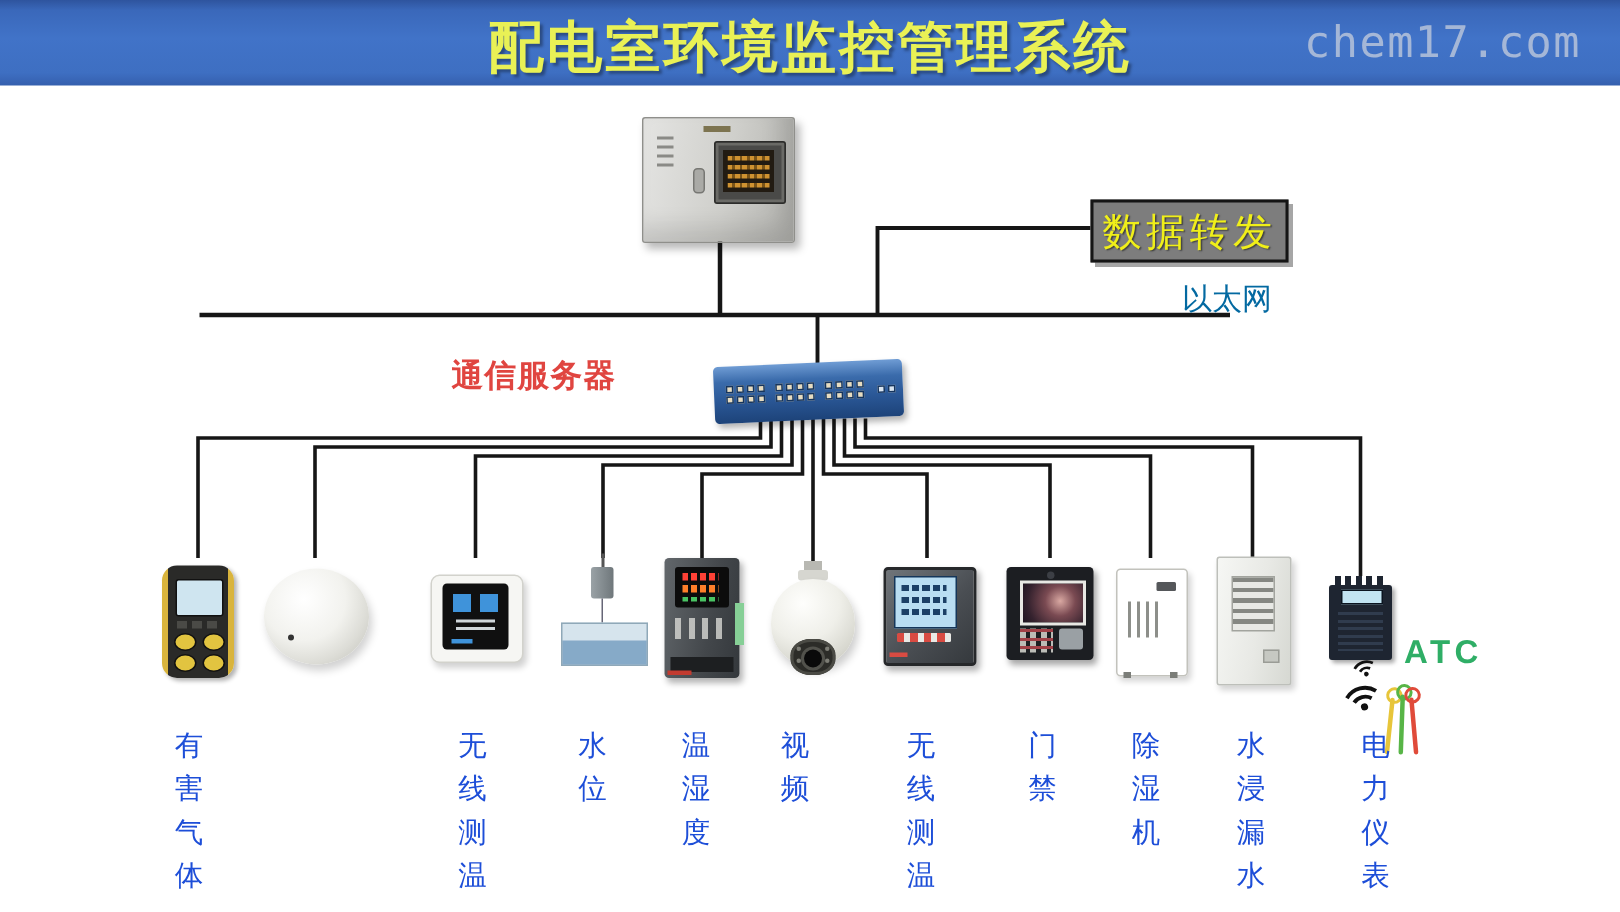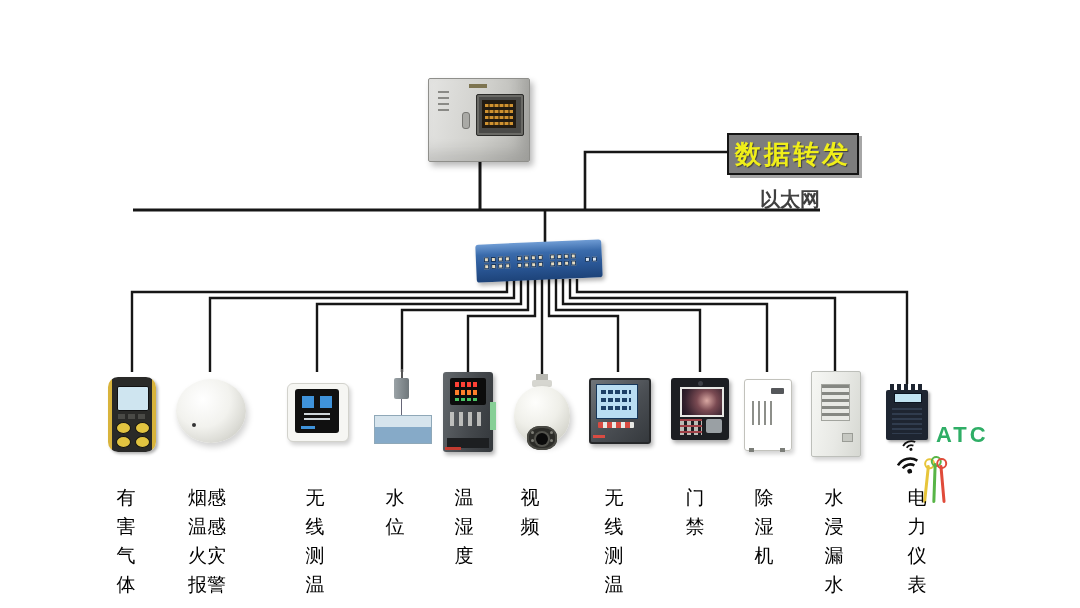--- a/index.html
+++ b/index.html
@@ -30,42 +30,42 @@
   #host-screen-bezel{position:absolute;left:47px;top:15px;width:46px;height:40px;background:#4a4a48;
         border:1px solid #2c2c2a;border-radius:2px;box-shadow:inset 0 0 0 2px #6a6a66;}
   #host-screen{position:absolute;left:5px;top:5px;width:34px;height:28px;background:#221b12;overflow:hidden;}
   .scanline{position:absolute;left:3px;width:28px;height:3px;
         background:repeating-linear-gradient(90deg,#cf9231 0 3px,#7a5418 3px 5px);}
 
   
   #df-box{position:absolute;left:727px;top:133px;width:128px;height:38px;background:#7d7d7d;
         border:2px solid #151515;box-shadow:3px 3px 0 rgba(0,0,0,.35);
         display:flex;align-items:center;justify-content:center;}
-  #df-box span{color:#f0ef19;font-size:26px;font-weight:bold;letter-spacing:3px;
+  #df-box span{color:#f0ef19;font-size:26px;font-weight:normal;letter-spacing:3px;
         text-shadow:1px 1px 1px rgba(0,0,0,.5);}
 
   
   .flabel{position:absolute;white-space:nowrap;}
-  #ethernet-label{left:760px;top:186px;color:#404040;font-size:20px;font-weight:bold;}
+  #ethernet-label{left:788px;top:186px;color:#0369a1;font-size:20px;font-weight:normal;}
   #server-label{left:301px;top:236px;color:#e04540;font-size:21px;font-weight:bold;letter-spacing:1px;}
   #atc-label{left:936px;top:422px;color:#2fae66;font-size:22px;font-weight:bold;letter-spacing:3px;}
 
   
   #switch{position:absolute;left:476px;top:242px;width:126px;height:38px;transform:rotate(-2.5deg);
         background:linear-gradient(180deg,#6f9cd4 0%,#3a6bab 28%,#2a5796 62%,#1d4379 100%);
         border-radius:3px;box-shadow:2px 3px 4px rgba(0,0,0,.3);}
   #switch-ports{position:absolute;left:8px;top:13px;display:flex;gap:7px;align-items:center;}
   .pgroup{display:grid;grid-template-columns:repeat(4,5px);grid-auto-rows:5px;gap:2px;}
   .pgroup i{background:#e7dcc0;border:1px solid #1a3ciz60;border:1px solid #16355e;}
   .pmini{display:grid;grid-template-columns:repeat(2,5px);grid-auto-rows:5px;gap:2px;margin-left:2px;}
   .pmini i{background:#d8e4f0;border:1px solid #16355e;}
 
   
   .dev{position:absolute;}
-  .lbl{position:absolute;top:483px;width:22px;color:#000000;font-size:19px;line-height:29px;
+  .lbl{position:absolute;top:483px;width:22px;color:#1d4ed8;font-size:19px;line-height:29px;
        text-align:center;word-break:break-all;font-weight:500;}
 
   
   #gas-body{position:absolute;left:0;top:0;width:48px;height:75px;border-radius:10px;
        background:linear-gradient(90deg,#d9b43c 0 4px,#29292б 0,#2a2a28 4px 44px,#d9b43c 44px);
        background:linear-gradient(90deg,#d9b43c 0 4px,#2a2a28 4px 44px,#d9b43c 44px);box-shadow:2px 2px 3px rgba(0,0,0,.3);}
   #gas-screen{position:absolute;left:9px;top:9px;width:30px;height:23px;background:#cfe5f0;
        border:1px solid #111;border-radius:2px;}
   #gas-btnrow{position:absolute;left:10px;top:37px;width:28px;height:5px;
        background:repeating-linear-gradient(90deg,#4a4a46 0 7px,transparent 7px 10px);}
@@ -165,20 +165,24 @@
   .wifi{position:absolute;}
   .tag{position:absolute;width:3px;border-radius:2px;}
   .tag::before{content:"";position:absolute;left:-3px;top:-7px;width:7px;height:7px;border-radius:50%;
        border:2px solid currentColor;}
 </style>
 </head>
 <body>
 
 <div id="canvas">
 
+  <div id="banner">
+    <div id="banner-title">配电室环境监控管理系统</div>
+    <div id="watermark">chem17.com</div>
+  </div>
 
   <svg id="wires" width="1080" height="608">
     <g stroke="#161616" fill="none">
       <path d="M480 158 V209" stroke-width="3"></path>
       <path d="M133 210 H820" stroke-width="3"></path>
       <path d="M727 152 H585 V210" stroke-width="2.6"></path>
       <path d="M545 210 V243" stroke-width="2.6"></path>
       <path d="M507 279 V292 H132 V372" stroke-width="2.4"></path>
       <path d="M514 279 V298 H210 V372" stroke-width="2.4"></path>
       <path d="M521 279 V304 H317 V372" stroke-width="2.4"></path>
@@ -208,20 +212,21 @@
         <div class="scanline" style="top:22px"></div>
       </div>
     </div>
   </div>
 
   <div id="df-box">
     <span>数据转发</span>
   </div>
 
   <div id="ethernet-label" class="flabel">以太网</div>
+  <div id="server-label" class="flabel">通信服务器</div>
   <div id="atc-label" class="flabel">ATC</div>
 
   <div id="switch">
     <div id="switch-ports">
       <div class="pgroup">
           <i></i>
           <i></i>
           <i></i>
           <i></i>
           <i></i>
@@ -366,21 +371,20 @@
   <svg class="wifi" style="left:896px;top:455px;transform:rotate(-14deg)" width="24" height="19" viewBox="0 0 24 19">
     <path d="M2 8 A14 14 0 0 1 22 8" stroke="#111" stroke-width="2.6" fill="none"></path>
     <path d="M6 12 A9 9 0 0 1 18 12" stroke="#111" stroke-width="2.6" fill="none"></path>
     <circle cx="12" cy="16.5" r="2.4" fill="#111"></circle>
   </svg>
   <div class="tag" style="left:925px;top:465px;height:38px;background:#e7c53a;color:#e7c53a;transform:rotate(6deg)"></div>
   <div class="tag" style="left:933px;top:463px;height:40px;background:#58b547;color:#58b547;transform:rotate(2deg)"></div>
   <div class="tag" style="left:941px;top:465px;height:38px;background:#e04b3a;color:#e04b3a;transform:rotate(-5deg)"></div>
 
   <div class="lbl" style="left:115px">有害气体</div>
-  <div class="lbl" style="left:186px;width:42px">烟感温感火灾报警</div>
   <div class="lbl" style="left:304px">无线测温</div>
   <div class="lbl" style="left:384px">水位</div>
   <div class="lbl" style="left:453px">温湿度</div>
   <div class="lbl" style="left:519px">视频</div>
   <div class="lbl" style="left:603px">无线测温</div>
   <div class="lbl" style="left:684px">门禁</div>
   <div class="lbl" style="left:753px">除湿机</div>
   <div class="lbl" style="left:823px">水浸漏水</div>
   <div class="lbl" style="left:906px">电力仪表</div>
 

